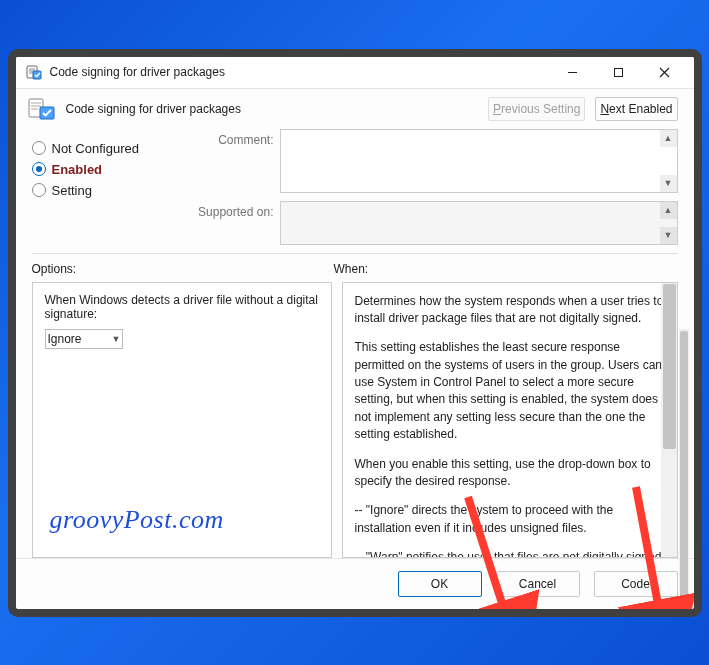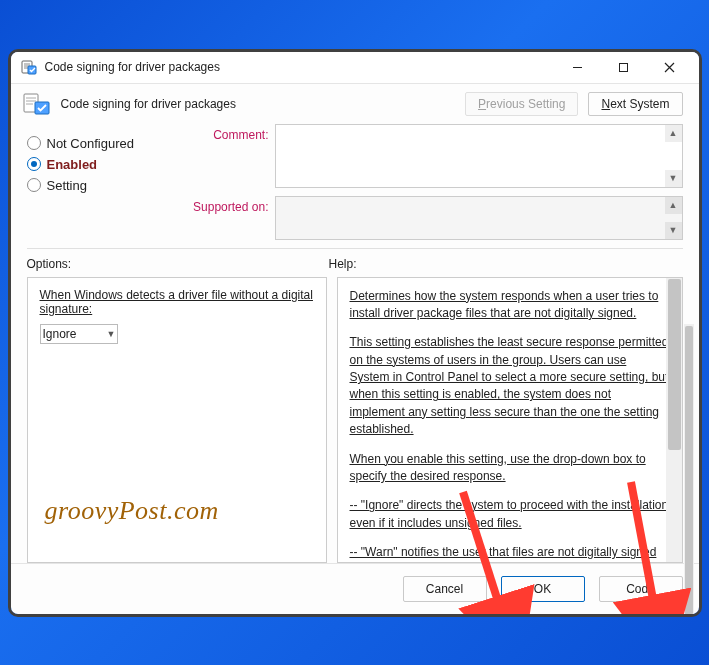--- a/index.html
+++ b/index.html
@@ -7,21 +7,21 @@
   body {
     width: 709px; height: 665px;
     background: linear-gradient(135deg,#0a4fd4 0%,#1a6ff0 40%,#0a4fd4 100%);
     font-family: "Segoe UI", Arial, sans-serif;
     font-size: 12px; color: #222;
     display: flex; align-items: center; justify-content: center;
     position: relative;
   }
   .outer-border {
     width: 694px; height: 568px;
-    border: 3px solid #404040;
+    border: 8px solid #404040;
     border-radius: 10px;
     background: #fff;
     position: relative;
     overflow: hidden;
   }
   .window {
     width: 100%; height: 100%;
     background: #fdfdfd;
     display: flex; flex-direction: column;
   }
@@ -48,21 +48,21 @@
     display: flex; align-items: center;
     padding: 8px 16px 4px 12px;
     gap: 10px;
   }
   .subheader .icon {
     width: 28px; height: 24px;
   }
   .subheader .subtitle { flex: 1; font-size: 12px; }
   .navbtns { display: flex; gap: 10px; }
   .btn {
-    padding: 4px 12px;
+    padding: 4px 4px;
     border: 1px solid #c9c9c9;
     background: #fdfdfd;
     font-size: 12px;
     border-radius: 2px;
     cursor: pointer;
   }
   .btn.disabled { color: #a0a0a0; border-color:#e0e0e0; background:#fafafa; cursor: default;}
   .btn .ul { text-decoration: underline; }
   
   .config-area {
@@ -89,21 +89,21 @@
     content:""; position:absolute; inset:3px;
     background:#0067c0; border-radius:50%;
   }
   .radio-label.selected { color:#7f1d1d; font-weight:600; }
   .meta {
     flex: 1; display: grid;
     grid-template-columns: 90px 1fr;
     row-gap: 8px; column-gap: 6px;
     align-items: start;
   }
-  .meta-label { text-align: right; padding-top: 4px; color:#be185d; }
+  .meta-label { text-align: right; padding-top: 4px; color:#737373; }
   .textbox {
     border: 1px solid #ccc; background: #fff;
     height: 64px; position: relative;
   }
   .textbox .sb-btn {
     position: absolute; right: 0; width: 17px; height: 17px;
     background: #eee; color:#666; font-size:9px;
     display:flex; align-items:center; justify-content:center;
   }
   .textbox .sb-up { top: 0; }
@@ -127,21 +127,21 @@
   .labels-row {
     display: flex; padding: 8px 16px 6px 16px; gap: 2px;
   }
   .labels-row .left { width: 300px; }
   .lower {
     display: flex; gap: 10px; padding: 0 16px;
     flex: 1; min-height: 0;
   }
   .panel {
     border: 1px solid #ccc; background: #fff;
-    position: relative; overflow: hidden; text-decoration: underline;
+    position: relative; overflow: hidden;
   }
   .options-panel {
     width: 300px; padding: 10px 12px;
   }
   .help-panel {
     flex: 1; padding: 10px 12px 14px 12px;
     font-size: 12px; line-height: 1.45;
     color:#222;
   }
   .help-panel p { margin: 0 0 12px 0; }
@@ -179,23 +179,23 @@
   .hl {
     position: absolute; border: 3px solid #ff3b30;
     border-radius: 3px; pointer-events: none;
   }
   .hl-ok { left: 452px; top: 600px; width: 96px; height: 36px; }
   .hl-apply { left: 616px; top: 600px; width: 66px; height: 36px; }
   .arrow {
     position: absolute; pointer-events:none;
   }
   .watermark {
-    position:absolute; left:34px; bottom:88px;
+    position:absolute; left:34px; bottom:74px;
     font: italic 26px "Georgia", serif;
-    color:#a16207; letter-spacing:0.5px;
+    color:#1d4ed8; letter-spacing:0.5px;
     pointer-events:none;
   }
 </style>
 </head>
 <body>
 
 <div class="outer-border">
 <div class="window">
 
   <div class="titlebar">
@@ -230,21 +230,21 @@
       <svg width="28" height="24" viewBox="0 0 28 24">
         <rect x="1" y="2" width="14" height="18" rx="1" fill="#fff" stroke="#888"></rect>
         <path d="M3 6h10M3 9h10M3 12h7" stroke="#aaa" stroke-width="1"></path>
         <rect x="12" y="10" width="14" height="12" rx="1" fill="#4ea0ff" stroke="#1a6cc0"></rect>
         <path d="M15 16l2.5 2.5L23 13" stroke="#fff" stroke-width="1.8" fill="none"></path>
       </svg>
     </span>
     <span class="subtitle">Code signing for driver packages</span>
     <div class="navbtns">
       <div class="btn disabled"><span class="ul">P</span><span>revious Setting</span></div>
-      <div class="btn"><span class="ul">N</span><span>ext System</span></div>
+      <div class="btn"><span class="ul">N</span><span>ext Enabled</span></div>
     </div>
   </div>
 
   <div class="config-area">
     <div class="radios">
       <div class="radio-row">
         <span class="radio"></span>
         <span>Not Configured</span>
       </div>
       <div class="radio-row">
@@ -268,21 +268,21 @@
         <div class="sb-btn sb-up">▲</div>
         <div class="sb-btn sb-down">▼</div>
       </div>
     </div>
   </div>
 
   <hr class="sep">
 
   <div class="labels-row">
     <div class="left">Options:</div>
-    <div>Help:</div>
+    <div>When:</div>
   </div>
 
   <div class="lower">
     <div class="panel options-panel">
       <div>When Windows detects a driver file without a digital signature:</div>
       <div class="dropdown">
         <span>Ignore</span>
         <span class="chev">▼</span>
       </div>
     </div>
@@ -292,22 +292,22 @@
       <p>When you enable this setting, use the drop-down box to specify the desired response.</p>
       <p>--   "Ignore" directs the system to proceed with the installation even if it includes unsigned files.</p>
       <p>--   "Warn" notifies the user that files are not digitally signed and lets the user decide whether to stop or to proceed with the installation and whether to permit unsigned files to be installed. "Warn" is the default.</p>
       <div class="side-scrollbar">
             <div class="thumb"></div>
           </div>
     </div>
   </div>
 
   <div class="footer">
+    <div class="fbtn primary">OK</div>
     <div class="fbtn">Cancel</div>
-    <div class="fbtn primary">OK</div>
     <div class="fbtn">Code</div>
   </div>
 
 </div>
 
 <div class="outer-scroll">
       <div class="thumb"></div>
     </div>
 
 <div class="hl hl-ok"></div>

